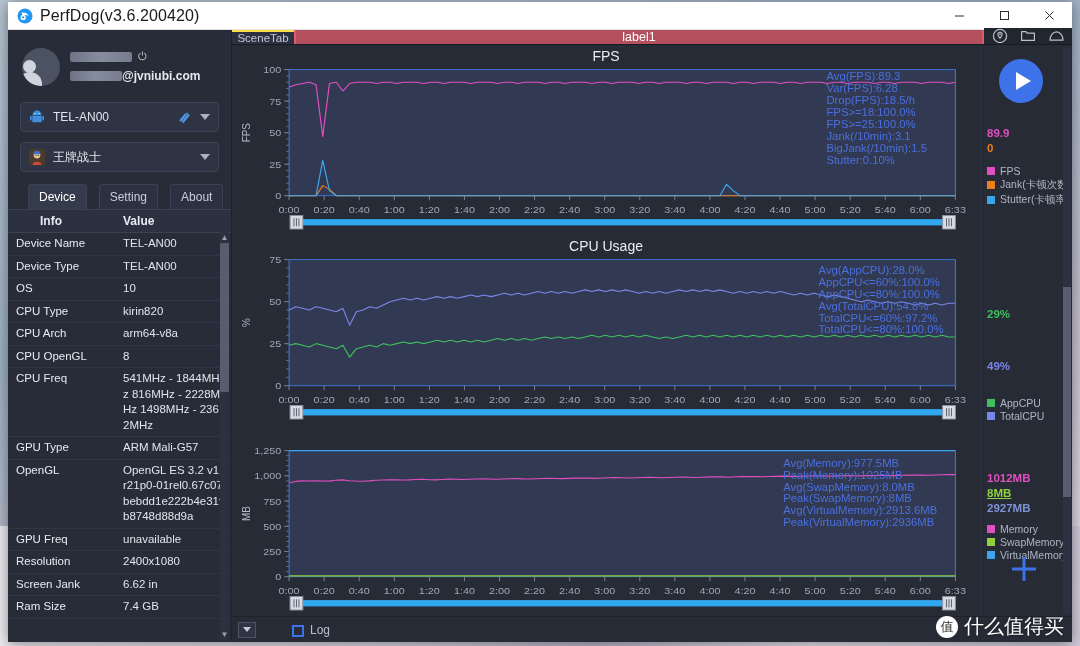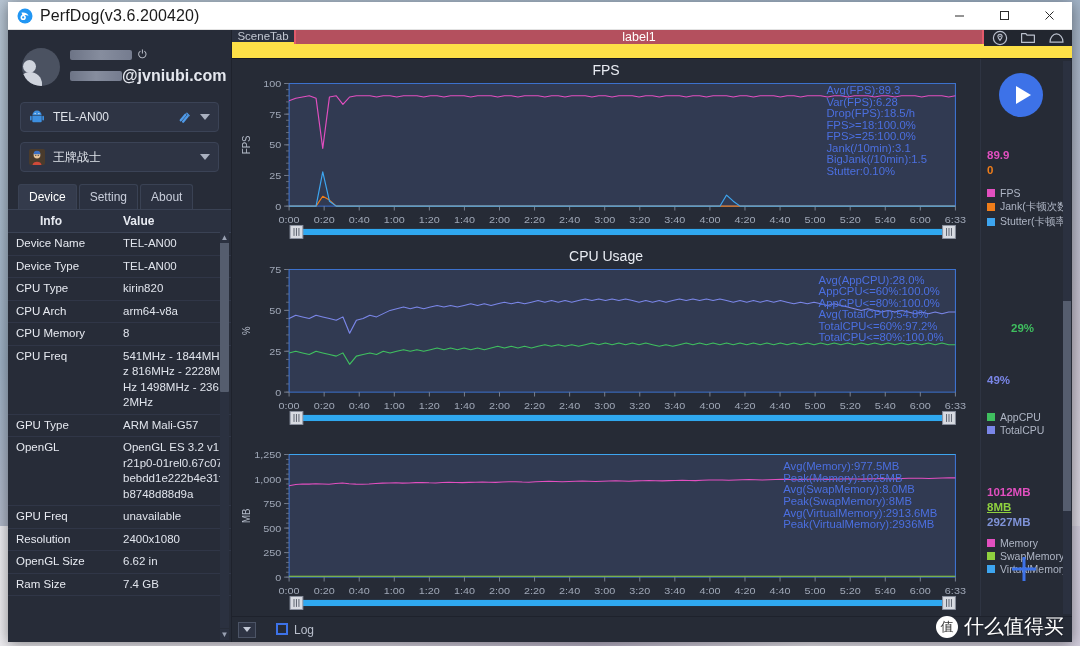--- a/index.html
+++ b/index.html
@@ -68,33 +68,33 @@
   #acct-lines { display: flex; flex-direction: column; gap: 7px; }
   .redacted {
     display: inline-block; height: 10px; border-radius: 2px;
     background: linear-gradient(90deg,#6d7486,#868d9e,#757c8f);
     filter: blur(.6px);
     vertical-align: middle;
   }
   #acct-row1 { display: flex; align-items: center; gap: 6px; }
   #power-icon { color: #c8ccd6; font-size: 11px; line-height: 1; }
   #acct-row2 { display: flex; align-items: center; }
-  #acct-mail { font-size: 16px; color: #e4e7ee; font-weight: bold; }
+  #acct-mail { font-size: 12px; color: #e4e7ee; font-weight: bold; }
 
   .sel-box {
     margin: 0 12px 10px 12px; height: 30px;
     background: #2e3444; border: 1px solid #3b4356; border-radius: 4px;
     display: flex; align-items: center; padding: 0 8px; gap: 8px;
   }
   .sel-box .lbl { font-size: 12px; color: #dfe3ea; flex: 1; }
   .sel-icon { width: 16px; height: 16px; flex: none; }
   .caret { width: 0; height: 0; border-left: 5px solid transparent; border-right: 5px solid transparent; border-top: 6px solid #aab1c0; flex: none;}
 
   
-  #side-tabs { display: flex; margin: 2px 0 0 10px; gap: 2px; }
+  #side-tabs { display: flex; margin: 2px 0 0 20px; gap: 12px; }
   .side-tab {
     font-size: 12px; color: #c9cedb; padding: 5px 10px 5px 10px;
     background: #2b3140; border: 1px solid #3a4254; border-bottom: none;
     border-radius: 3px 3px 0 0;
   }
   .side-tab.active { background: #343b4c; color: #ffffff; }
 
   
   #info-table-wrap { flex: 1; overflow: hidden; position: relative; background:#272c38; border-top:1px solid #3a4254;}
   table#info-table { width: 100%; border-collapse: collapse; table-layout: fixed; }
@@ -117,21 +117,21 @@
     background: #2b3140;
   }
   #side-thumb { position: absolute; top: 0; height: 160px; left: 0; width: 9px; background: #555d6e; border-radius: 1px;}
   .sb-arrow { position: absolute; right: 2px; width: 9px; height: 11px; color: #9aa2b3; font-size: 8px; text-align: center; line-height: 11px; background:#2b3140;}
   #sb-up { top: 22px; } #sb-down { bottom: 2px; }
 
   
   #main { flex: 1; display: flex; flex-direction: column; background: #262b36; min-width: 0;}
 
   #scene-bar {
-    height: 29px; display: flex; align-items: flex-start; background: #fde047;
+    height: 15px; display: flex; align-items: flex-end; background: #fde047;
     border-bottom: 1px solid #171a21;
   }
   #scene-tab-label {
     width: 62px; flex: none; display: flex; align-items: center; justify-content: center;
     font-size: 11.5px; color: #c2c7d2; background: #2b3140;
   }
   #scene-label-strip {
     flex: 1; background: #b4505e; display: flex; align-items: center; justify-content: center;
     color: #ffffff; font-size: 12.5px; border-left: 2px solid #e25a6b; border-right: 2px solid #e25a6b;
   }
@@ -172,21 +172,21 @@
   
   #bottom-bar {
     height: 26px; flex: none; display: flex; align-items: center; gap: 12px;
     background: #262b36; border-top: 1px solid #1e222c; padding-left: 6px;
   }
   #collapse-btn {
     width: 18px; height: 16px; border: 1px solid #4c5466; background: #2e3444;
     display: flex; align-items: center; justify-content: center;
   }
   #collapse-btn .c { width:0;height:0;border-left:4px solid transparent;border-right:4px solid transparent;border-top:5px solid #c3c9d6;}
-  #log-item { display: flex; align-items: flex-start; gap: 6px; margin-left: 8px; }
+  #log-item { display: flex; align-items: flex-end; gap: 6px; margin-left: 24px; }
   #log-check { width: 12px; height: 12px; border: 2px solid #3d72e8; background: transparent; }
   #log-label { font-size: 12px; color: #b9bfcc; }
 
   
   #watermark { position: absolute; right: 8px; bottom: 2px; display: flex; align-items: center; gap: 6px; z-index: 30;}
   #wm-circle {
     width: 22px; height: 22px; border-radius: 50%; background: #ffffff;
     display: flex; align-items: center; justify-content: center;
     font-size: 13px; color: #333; font-family: "DejaVu Sans", sans-serif;
   }
@@ -296,29 +296,33 @@
           <tbody id="info-tbody">
               <tr>
                 <td class="k">Device Name</td>
                 <td>TEL-AN00</td>
               </tr>
               <tr>
                 <td class="k">Device Type</td>
                 <td>TEL-AN00</td>
               </tr>
               <tr>
+                <td class="k">OS</td>
+                <td>10</td>
+              </tr>
+              <tr>
                 <td class="k">CPU Type</td>
                 <td>kirin820</td>
               </tr>
               <tr>
                 <td class="k">CPU Arch</td>
                 <td>arm64-v8a</td>
               </tr>
               <tr>
-                <td class="k">CPU Memory</td>
+                <td class="k">CPU OpenGL</td>
                 <td>8</td>
               </tr>
               <tr>
                 <td class="k">CPU Freq</td>
                 <td>541MHz - 1844MHz 816MHz - 2228MHz 1498MHz - 2362MHz</td>
               </tr>
               <tr>
                 <td class="k">GPU Type</td>
                 <td>ARM Mali-G57</td>
               </tr>
@@ -328,21 +332,21 @@
               </tr>
               <tr>
                 <td class="k">GPU Freq</td>
                 <td>unavailable</td>
               </tr>
               <tr>
                 <td class="k">Resolution</td>
                 <td>2400x1080</td>
               </tr>
               <tr>
-                <td class="k">OpenGL Size</td>
+                <td class="k">Screen Jank</td>
                 <td>6.62 in</td>
               </tr>
               <tr>
                 <td class="k">Ram Size</td>
                 <td>7.4 GB</td>
               </tr>
             </tbody>
         </table>
         <div id="side-scroll">
           <div id="side-thumb"></div>
@@ -671,40 +675,40 @@
                 </svg>
               </div>
           </div>
         </div>
 
         <div id="right-rail">
           <div id="play-btn">
               <div class="tri"></div>
             </div>
 
-          <div class="rail-group" id="rail-fps" style="top:89px;">
+          <div class="rail-group" id="rail-fps" style="top:81px;">
             <div class="rail-val" style="color:#e24fc0;">89.9</div>
             <div class="rail-val" style="color:#ef7d1a;">0</div>
             <div style="height:8px;"></div>
             <div class="legend-row">
               <span class="legend-sw" style="background:#e24fc0;"></span>
               <span class="legend-lbl">FPS</span>
             </div>
             <div class="legend-row">
               <span class="legend-sw" style="background:#ef7d1a;"></span>
               <span class="legend-lbl">Jank(卡顿次数)</span>
             </div>
             <div class="legend-row">
               <span class="legend-sw" style="background:#3da5f0;"></span>
               <span class="legend-lbl">Stutter(卡顿率)</span>
             </div>
           </div>
 
           <div class="rail-group" id="rail-cpu" style="top:262px;">
-            <div class="rail-val" style="color:#3fbf5f;margin-left:24px;">29%</div>
+            <div class="rail-val" style="color:#3fbf5f;">29%</div>
             <div class="rail-val" style="color:#7a86e8;margin-top:37px;">49%</div>
             <div style="height:22px;"></div>
             <div class="legend-row">
               <span class="legend-sw" style="background:#3fbf5f;"></span>
               <span class="legend-lbl">AppCPU</span>
             </div>
             <div class="legend-row">
               <span class="legend-sw" style="background:#7a86e8;"></span>
               <span class="legend-lbl">TotalCPU</span>
             </div>

